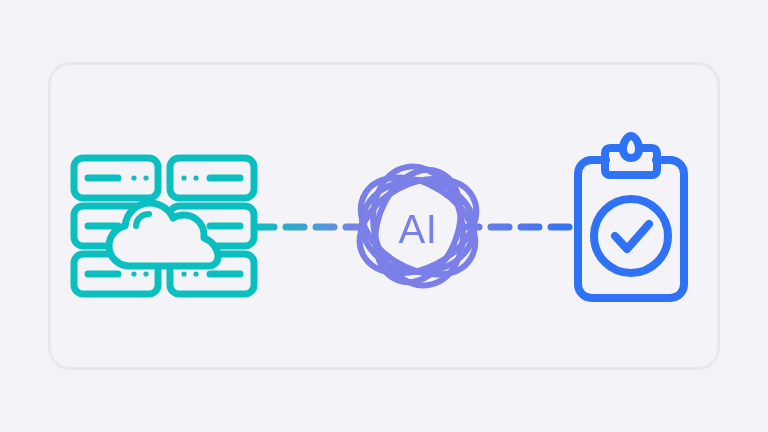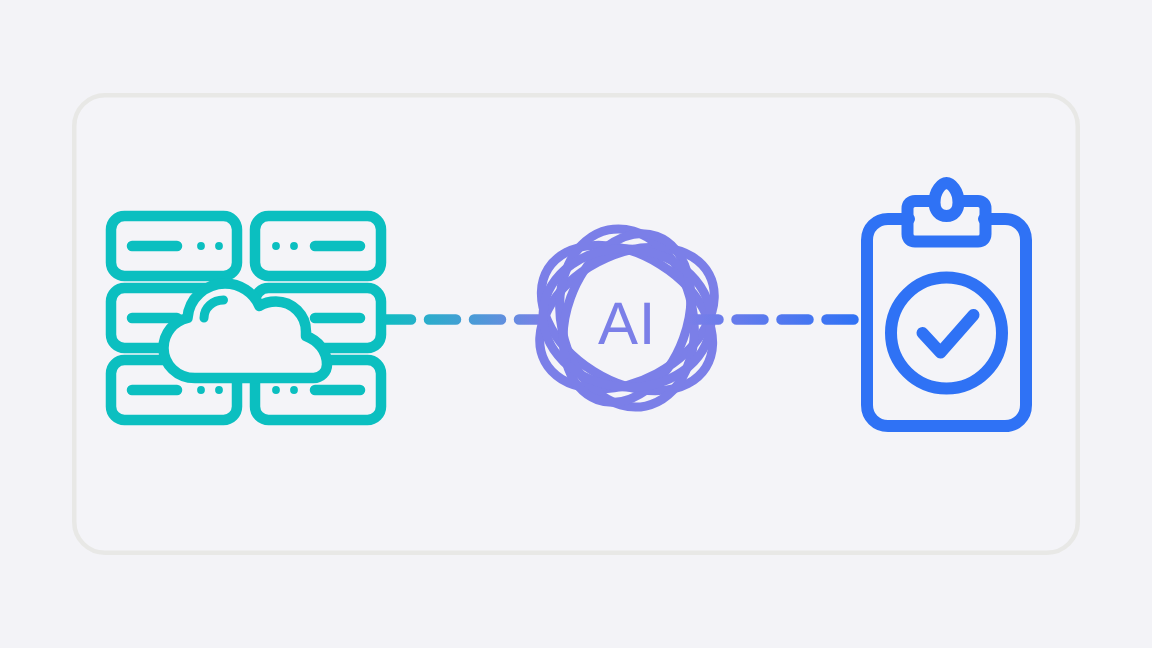--- a/index.html
+++ b/index.html
@@ -26,21 +26,21 @@
     width: 672px;
     height: 308px;
     box-sizing: border-box;
     background: #f4f4f8;
     border: 3px solid #e8e8e6;
     border-radius: 22px;
   }
   .flow {
     position: absolute;
     left: 48px;
-    top: 62px;
+    top: 76px;
     width: 672px;
     height: 308px;
   }
   .node {
     position: absolute;
     display: block;
   }
   #node-cloud-servers { left: 22px;  top: 78px;  width: 200px; height: 145px; }
   #node-ai-engine     { left: 290px; top: 70px;  width: 160px; height: 160px; }
   #node-compliance    { left: 518px; top: 62px;  width: 130px; height: 170px; }

